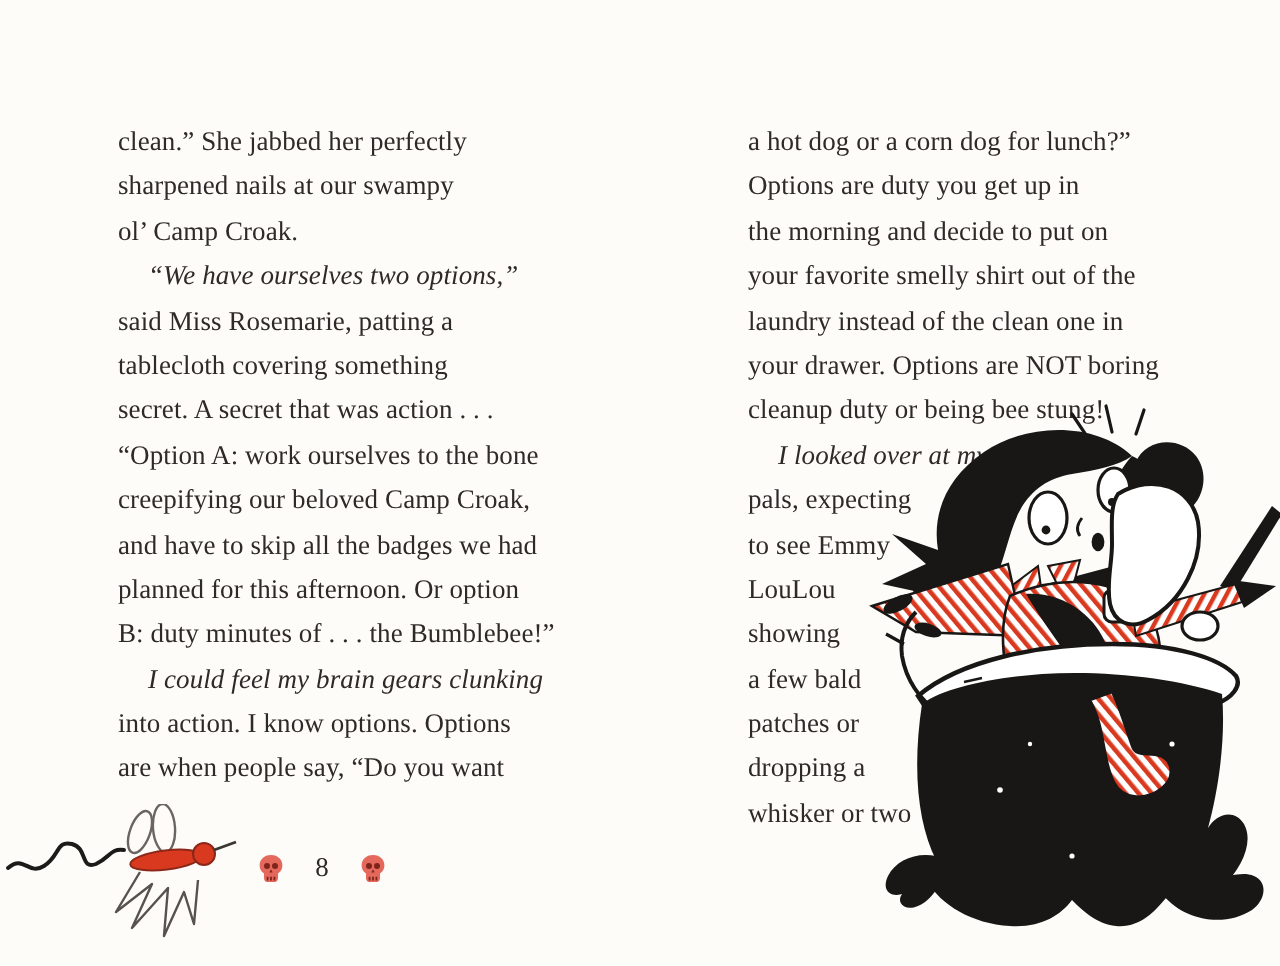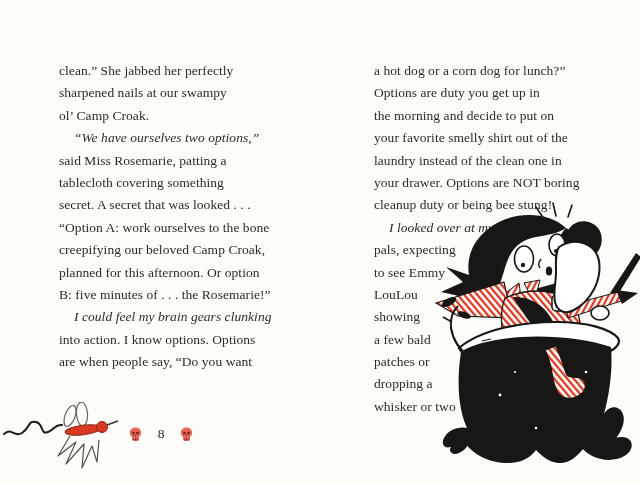--- a/index.html
+++ b/index.html
@@ -34,25 +34,26 @@
 
 <div class="page">
 
   <div class="col col-left">
     <div class="line">clean.” She jabbed her perfectly</div>
     <div class="line">sharpened nails at our swampy</div>
     <div class="line">ol’ Camp Croak.</div>
     <div class="line ind">“We have ourselves two options,”</div>
     <div class="line">said Miss Rosemarie, patting a</div>
     <div class="line">tablecloth covering something</div>
-    <div class="line">secret. A secret that was looked . . .</div>
+    <div class="line">secret. A secret that was action . . .</div>
     <div class="line">“Option A: work ourselves to the bone</div>
     <div class="line">creepifying our beloved Camp Croak,</div>
+    <div class="line">and have to skip all the badges we had</div>
     <div class="line">planned for this afternoon. Or option</div>
-    <div class="line">B: five minutes of . . . the Rosemarie!”</div>
+    <div class="line">B: duty minutes of . . . the Bumblebee!”</div>
     <div class="line ind">I could feel my brain gears clunking</div>
     <div class="line">into action. I know options. Options</div>
     <div class="line">are when people say, “Do you want</div>
   </div>
 
   <div class="col col-right">
     <div class="line">a hot dog or a corn dog for lunch?”</div>
     <div class="line">Options are duty you get up in</div>
     <div class="line">the morning and decide to put on</div>
     <div class="line">your favorite smelly shirt out of the</div>

